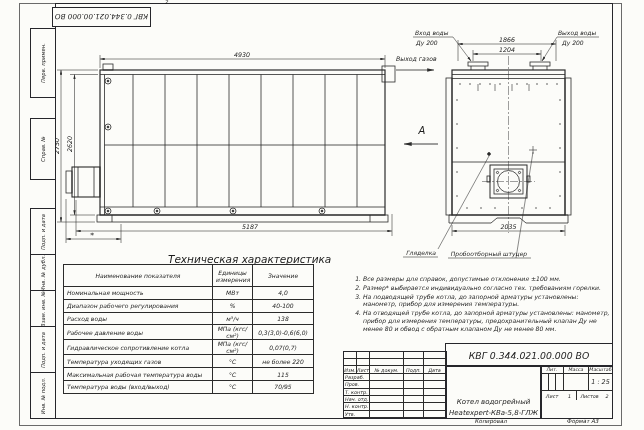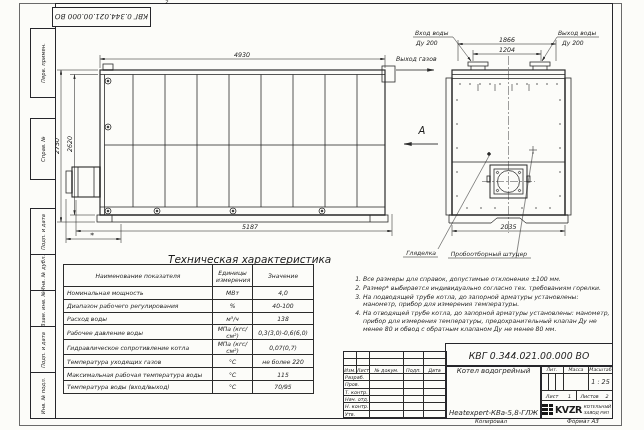--- a/index.html
+++ b/index.html
@@ -27,21 +27,21 @@
   .stamp{position:absolute;left:343px;top:343px;width:268px;height:74px;}
   .tb-desig{position:absolute;left:102px;top:0;width:166px;height:22px;border:1.4px solid #26262b;
     display:flex;align-items:center;justify-content:center;font-size:9.3px;white-space:nowrap;background:#fcfcf9;}
   .tb-left{position:absolute;left:0;top:8px;width:102px;height:66px;border:1.4px solid #26262b;display:grid;
     grid-template-columns:13px 13px 34px 20px auto;grid-template-rows:7px 7px 8px repeat(6,1fr);background:#fcfcf9;}
   .tb-left .c{border-right:0.7px solid #2b2b2b;border-bottom:0.7px solid #2b2b2b;font-size:4.9px;
     white-space:nowrap;overflow:hidden;padding-left:1px;display:flex;align-items:center;}
   .tb-left .hd{justify-content:center;padding-left:0;}
   .tb-left .lab{grid-column:1/3;}
   .tb-name{position:absolute;left:102px;top:22px;width:95px;height:52px;border:1.4px solid #26262b;
-    display:flex;flex-direction:column;align-items:center;justify-content:space-between;font-size:7px;line-height:1.5;white-space:nowrap;}
+    display:flex;flex-direction:column;align-items:center;justify-content:flex-end;font-size:7px;line-height:1.5;white-space:nowrap;}
   .tb-right{position:absolute;left:197px;top:22px;width:71px;height:52px;border:1.4px solid #26262b;display:flex;flex-direction:column;}
   .tbr-head{height:8px;display:flex;font-size:4.7px;}
   .tbr-head span{border-right:0.7px solid #2b2b2b;border-bottom:0.7px solid #2b2b2b;display:flex;align-items:center;justify-content:center;overflow:hidden;}
   .tbr-head span:nth-child(1){width:22px;} .tbr-head span:nth-child(2){width:24px;} .tbr-head span:nth-child(3){flex:1;border-right:none;}
   .tbr-val{height:16px;display:flex;}
   .lit3{width:22px;display:flex;border-right:0.7px solid #2b2b2b;}
   .lit3 i{flex:1;border-right:0.7px solid #2b2b2b;} .lit3 i:last-child{border-right:none;}
   .mass{width:24px;border-right:0.7px solid #2b2b2b;}
   .scl{flex:1;display:flex;align-items:center;justify-content:center;font-size:6.4px;}
   .tbr-sheet{height:9px;display:flex;border-top:0.7px solid #2b2b2b;font-size:4.9px;}
@@ -406,26 +406,18 @@
       <div class="tbr-sheet">
         <span>
             <em>Лист</em>
             <em>1</em>
           </span>
         <span>
             <em>Листов</em>
             <em>2</em>
           </span>
       </div>
-      <div class="tbr-logo">
-        <span class="logo-mark"></span>
-        <span class="logo-text">KVZR</span>
-        <span class="logo-co">
-          <i>КОТЕЛЬНЫЙ</i>
-          <i>ЗАВОД РЭП</i>
-        </span>
-      </div>
     </div>
   </div>
 
   <div class="footer-copy">Копировал</div>
   <div class="footer-fmt">Формат А3</div>
 </div>
 
 </body></html>

